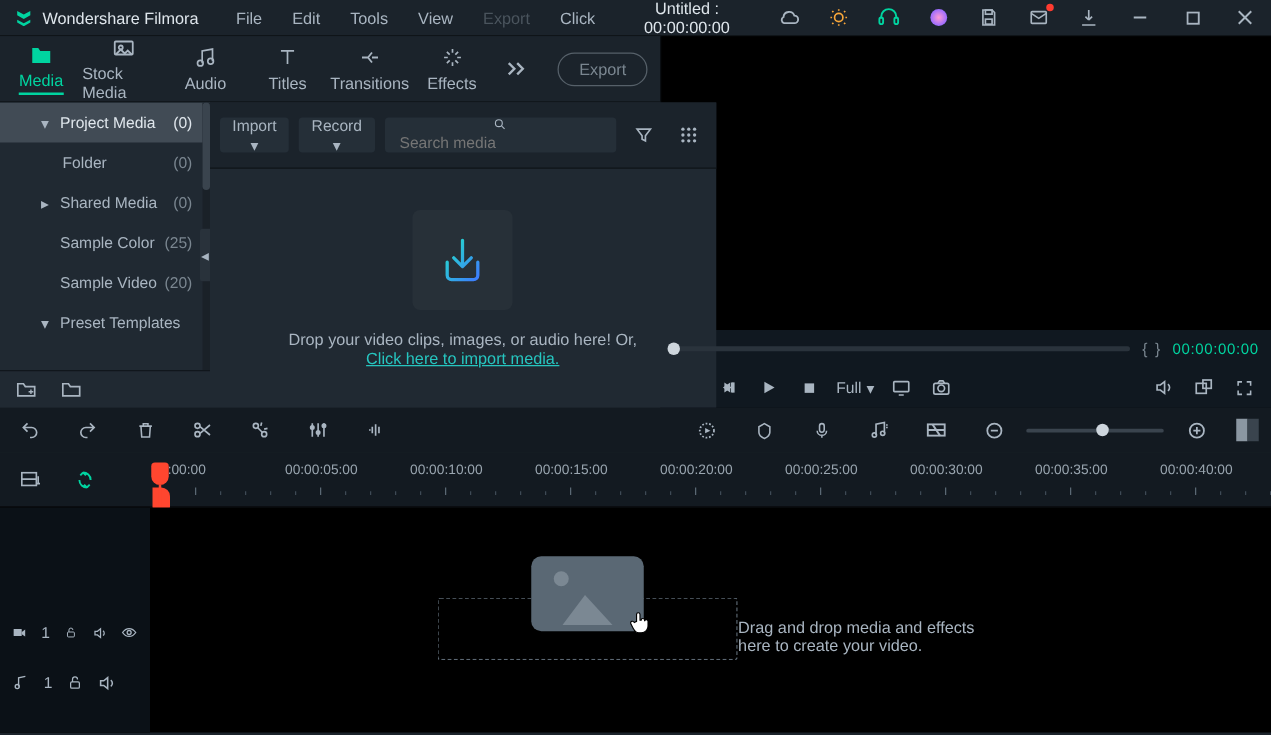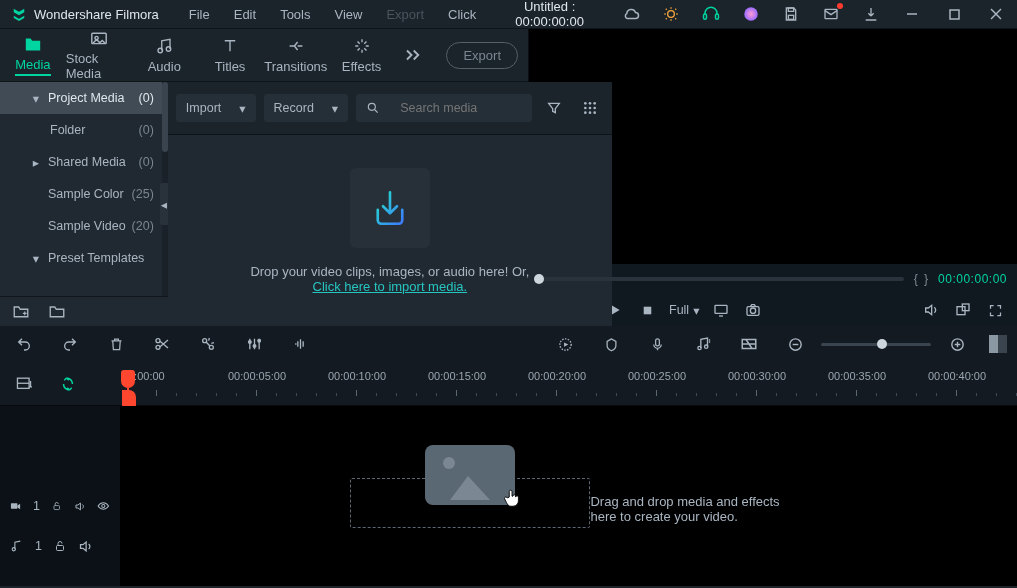--- a/index.html
+++ b/index.html
@@ -63,21 +63,21 @@
   .tree-item.selected{background:#414b55;color:var(--name);}
   .tree-arrow{width:12px;display:flex;justify-content:center;color:var(--text);}
   .tree-label{flex:1;white-space:nowrap;overflow:hidden;text-overflow:ellipsis;}
   .tree-count{color:var(--text-dim);}
   .tree-item.selected .tree-count{color:var(--name);}
   .tree-bottom{height:30px;border-top:1px solid #10161c;display:flex;align-items:center;gap:18px;padding:0 12px;}
 
   
   .collapse-handle{position:absolute;left:-8px;top:50%;transform:translateY(-50%);width:8px;height:42px;background:#29323b;border-radius:2px 0 0 2px;display:flex;align-items:center;justify-content:center;color:var(--text);}
   .mid-toolbar{height:53px;background:var(--bg-dark);display:flex;align-items:center;padding:0 8px;gap:8px;border-bottom:1px solid #0f1418;}
-  .seg{height:28px;background:var(--bg-panel2);border-radius:3px;display:flex;align-items:center;padding:0 10px;gap:18px;color:var(--text);}
+  .seg{height:28px;background:var(--bg-panel2);border-radius:3px;display:flex;align-items:center;padding:0 10px;gap:1px;color:var(--text);flex-direction:column;}
   .seg.search{flex:1;min-width:0;}
   .seg input{flex:1;background:transparent;border:none;outline:none;color:var(--text);font-size:12.5px;min-width:0;}
   .icon-btn{width:28px;height:28px;display:flex;align-items:center;justify-content:center;color:var(--text);}
 
   .drop-area{flex:1;display:flex;flex-direction:column;align-items:center;justify-content:center;gap:10px;}
   .drop-box{width:80px;height:80px;background:#273038;border-radius:6px;display:flex;align-items:center;justify-content:center;margin-bottom:6px;}
   .drop-text{color:var(--text);font-size:13px;text-align:center;}
   .drop-link{color:#26c6c0;text-decoration:underline;cursor:pointer;}
 
   

